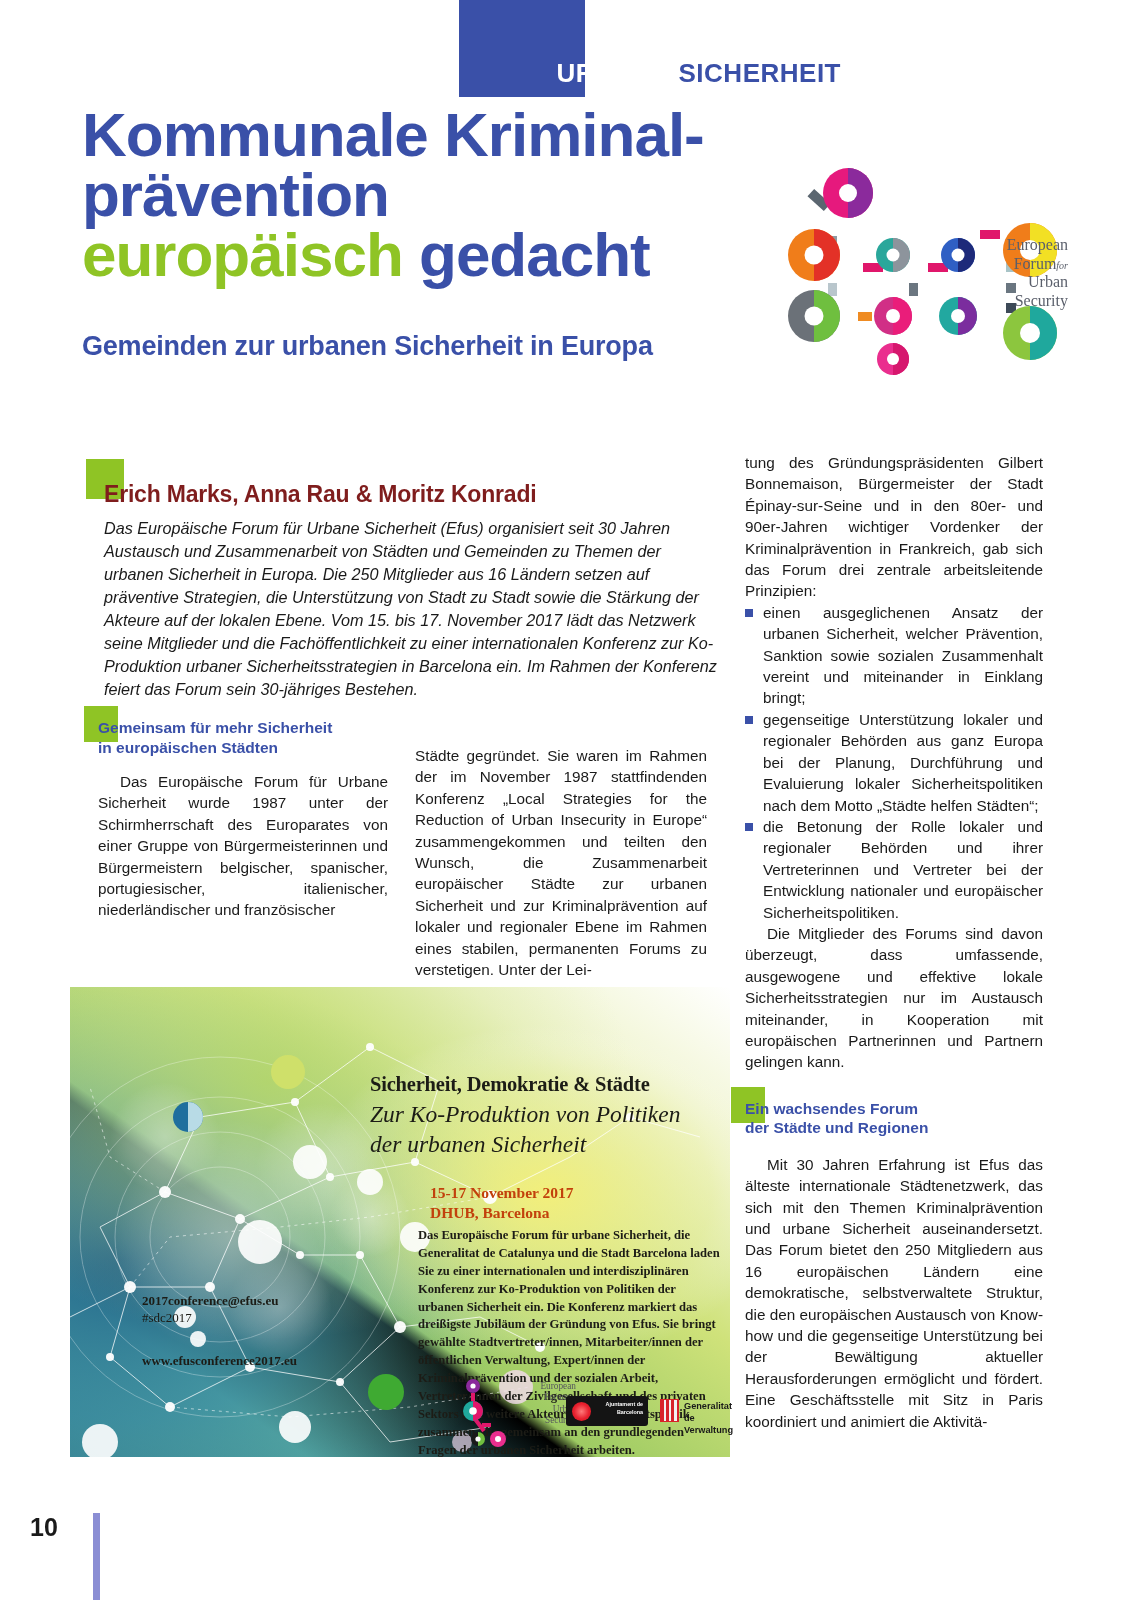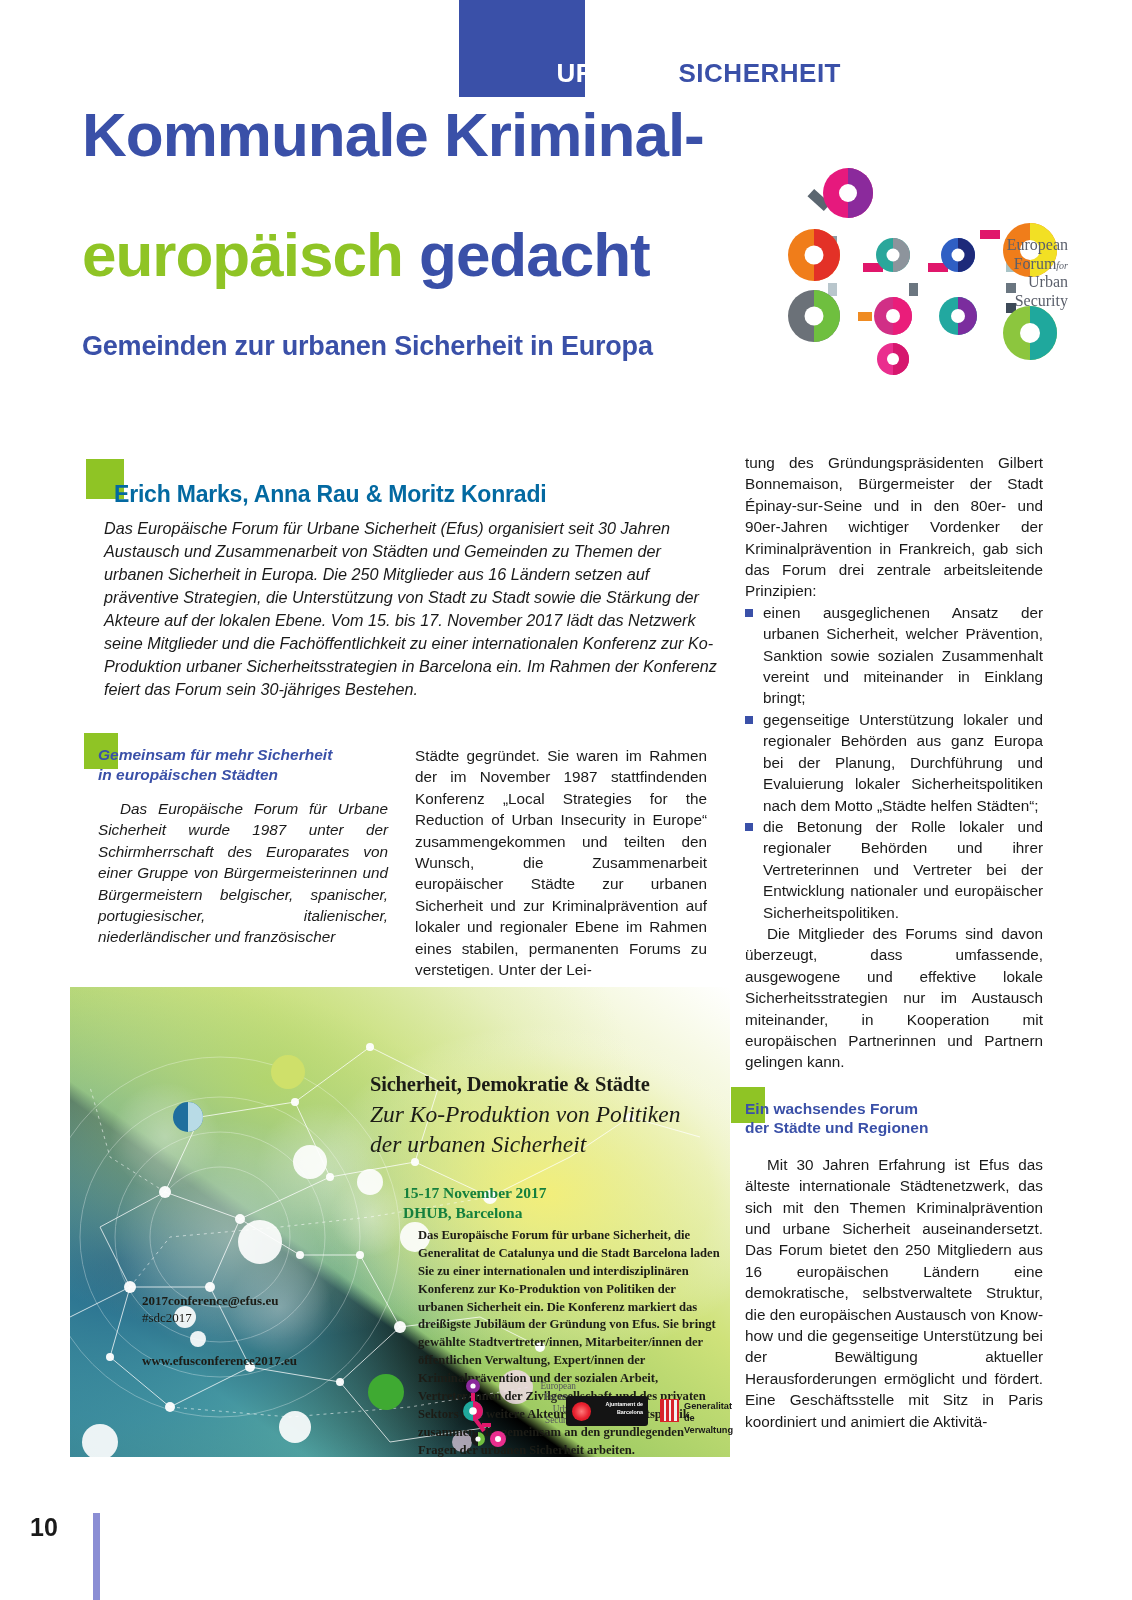--- a/index.html
+++ b/index.html
@@ -43,35 +43,35 @@
 
   
   .efus-logo{position:absolute;left:768px;top:140px;width:300px;height:235px;}
   .efus-logo svg{display:block;}
 
   
   .greenbox{background:#8fc425;position:absolute;}
   .author-block{position:absolute;left:86px;top:459px;width:640px;}
   .author-greenbox{left:86px;top:459px;width:38px;height:40px;}
   .author-name{
-    position:relative;margin:0;padding:22px 0 0 28px;
-    font-size:23px;font-weight:bold;color:#0369a1;
+    position:relative;margin:0;padding:22px 0 0 18px;
+    font-size:23px;font-weight:bold;color:#7f1d1d;
     letter-spacing:-0.2px;
   }
   .lead{
     margin:9px 0 0 18px;
     font-style:italic;font-size:16.2px;line-height:1.42;
     color:#1a1a1a;width:620px;font-weight:500;
   }
 
   
   .col{position:absolute;font-size:15.3px;line-height:1.40;text-align:justify;}
   .col p{margin:0;text-indent:22px;}
   .col p.noindent{text-indent:0;}
-  .colA{left:98px;top:745px;width:290px;font-style:italic;}
+  .colA{left:98px;top:718px;width:290px;}
   .colB{left:415px;top:745px;width:292px;}
   .colC{left:745px;top:452px;width:298px;}
 
   .sec-head-wrap{position:relative;margin:0 0 14px 0;}
   .sec-greenbox{position:absolute;left:-14px;top:-12px;width:34px;height:36px;background:#8fc425;}
   .sec-head{
     position:relative;margin:0;padding:0;
     font-size:15.5px;font-weight:bold;color:#3a50a8;line-height:1.26;
     text-indent:0;text-align:left;
   }
@@ -96,23 +96,23 @@
     position:absolute;left:300px;top:86px;width:350px;
     font-family:"Liberation Serif", serif;
     font-size:20.5px;font-weight:bold;color:#1c1c16;letter-spacing:-0.2px;
   }
   .poster-sub{
     position:absolute;left:300px;top:112px;width:360px;
     font-family:"Liberation Serif", serif;
     font-size:23.5px;font-style:italic;color:#1c1c16;line-height:1.28;
   }
   .poster-date{
-    position:absolute;left:333px;top:196px;width:300px;
+    position:absolute;left:360px;top:196px;width:300px;
     font-family:"Liberation Serif", serif;
-    font-size:15.5px;font-weight:bold;color:#15803d;line-height:1.3;
+    font-size:15.5px;font-weight:bold;color:#c2410c;line-height:1.3;
   }
   .poster-body{
     position:absolute;left:348px;top:240px;width:305px;
     font-family:"Liberation Serif", serif;
     font-size:12.6px;line-height:1.42;color:#1c1c16;font-weight:bold;
   }
   .poster-contact{
     position:absolute;left:72px;top:306px;
     font-family:"Liberation Serif", serif;font-size:13px;color:#1c1c16;
   }
@@ -175,21 +175,21 @@
 
   <div class="header-band"></div>
   <div class="kicker">
     <span class="k-white">URBANE</span>
     <span class="k-blue">SICHERHEIT</span>
   </div>
 
   <div class="title-wrap">
     <h1 class="title-main">
       <span>Kommunale Kriminal-</span><br>
-      <br>
+      <span>prävention</span><br>
       <span class="green">europäisch</span>
       <span>gedacht</span>
     </h1>
     <h2 class="subtitle">
       <br>
       <span>Gemeinden zur urbanen Sicherheit in Europa</span>
     </h2>
   </div>
 
   <div class="efus-logo">

